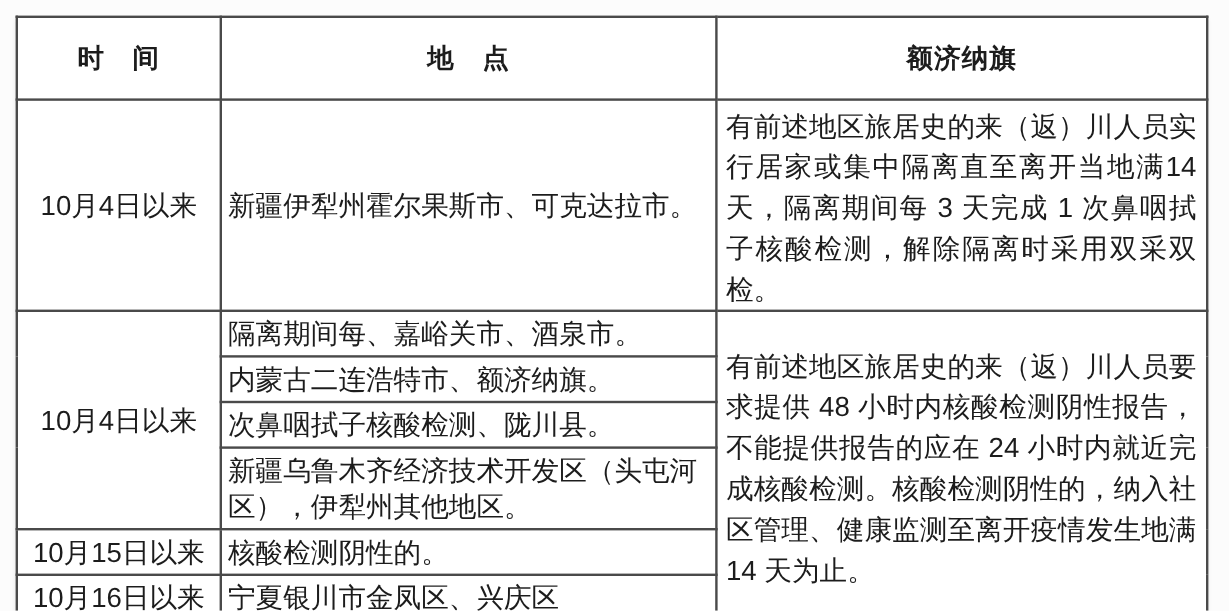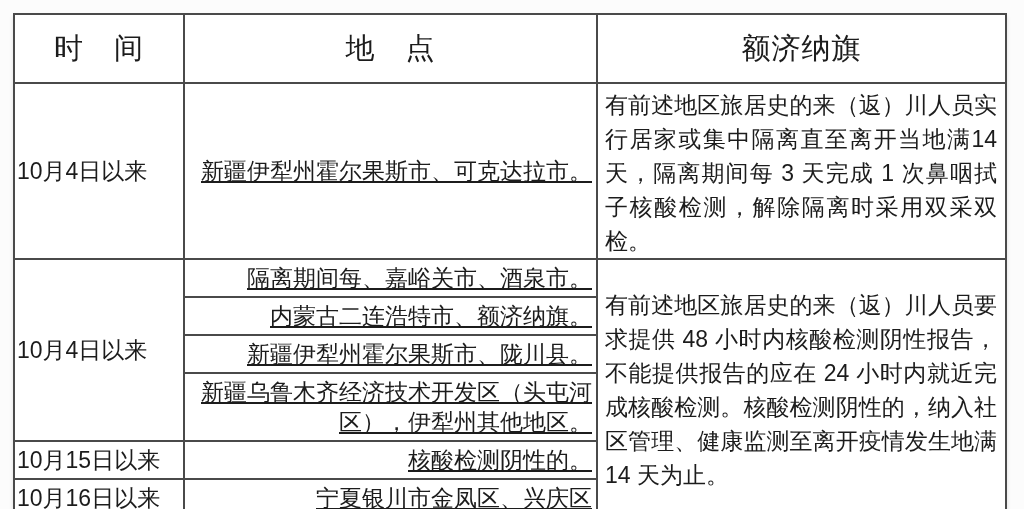--- a/index.html
+++ b/index.html
@@ -30,39 +30,39 @@
   col.c-meas { width: 409px; }
 
   th, td {
     border: 2px solid #4a4a4a;
     color: #1c1c1c;
     background: #ffffff;
     overflow: hidden;
   }
   tr.header-row th {
     height: 65px;
-    font-size: 29px;
-    font-weight: 400;
+    font-size: 22px;
+    font-weight: 700;
     text-align: center;
     vertical-align: middle;
     letter-spacing: 1px;
   }
   td.time-cell {
     font-size: 23px;
+    text-align: center;
     vertical-align: middle;
     padding: 0 2px;
     white-space: nowrap;
   }
   td.location-cell {
     font-size: 23px;
-    text-align: right;
+    text-align: left;
     vertical-align: middle;
     padding: 3px 4px 3px 5px;
     line-height: 30px;
-    text-decoration: underline;
   }
   td.measures-cell {
     font-size: 23px;
     text-align: justify;
     text-justify: inter-ideograph;
     vertical-align: middle;
     padding: 4px 8px 0 7px;
     line-height: 34px;
   }
   tr.r-block1    { height: 171px; }
@@ -98,21 +98,21 @@
       </tr>
       <tr class="r-gansu">
         <td class="time-cell" rowspan="4">10月4日以来</td>
         <td class="location-cell">隔离期间每、嘉峪关市、酒泉市。</td>
         <td class="measures-cell" rowspan="6">有前述地区旅居史的来（返）川人员要求提供 48 小时内核酸检测阴性报告，不能提供报告的应在 24 小时内就近完成核酸检测。核酸检测阴性的，纳入社区管理、健康监测至离开疫情发生地满 14 天为止。</td>
       </tr>
       <tr class="r-neimenggu">
         <td class="location-cell">内蒙古二连浩特市、额济纳旗。</td>
       </tr>
       <tr class="r-yunnan">
-        <td class="location-cell">新疆伊犁州霍尔果斯市、陇川县。</td>
+        <td class="location-cell">次鼻咽拭子核酸检测、陇川县。</td>
       </tr>
       <tr class="r-xinjiang2">
         <td class="location-cell">新疆乌鲁木齐经济技术开发区（头屯河区），伊犁州其他地区。</td>
       </tr>
       <tr class="r-oct15">
         <td class="time-cell">10月15日以来</td>
         <td class="location-cell">核酸检测阴性的。</td>
       </tr>
       <tr class="r-oct16">
         <td class="time-cell">10月16日以来</td>

